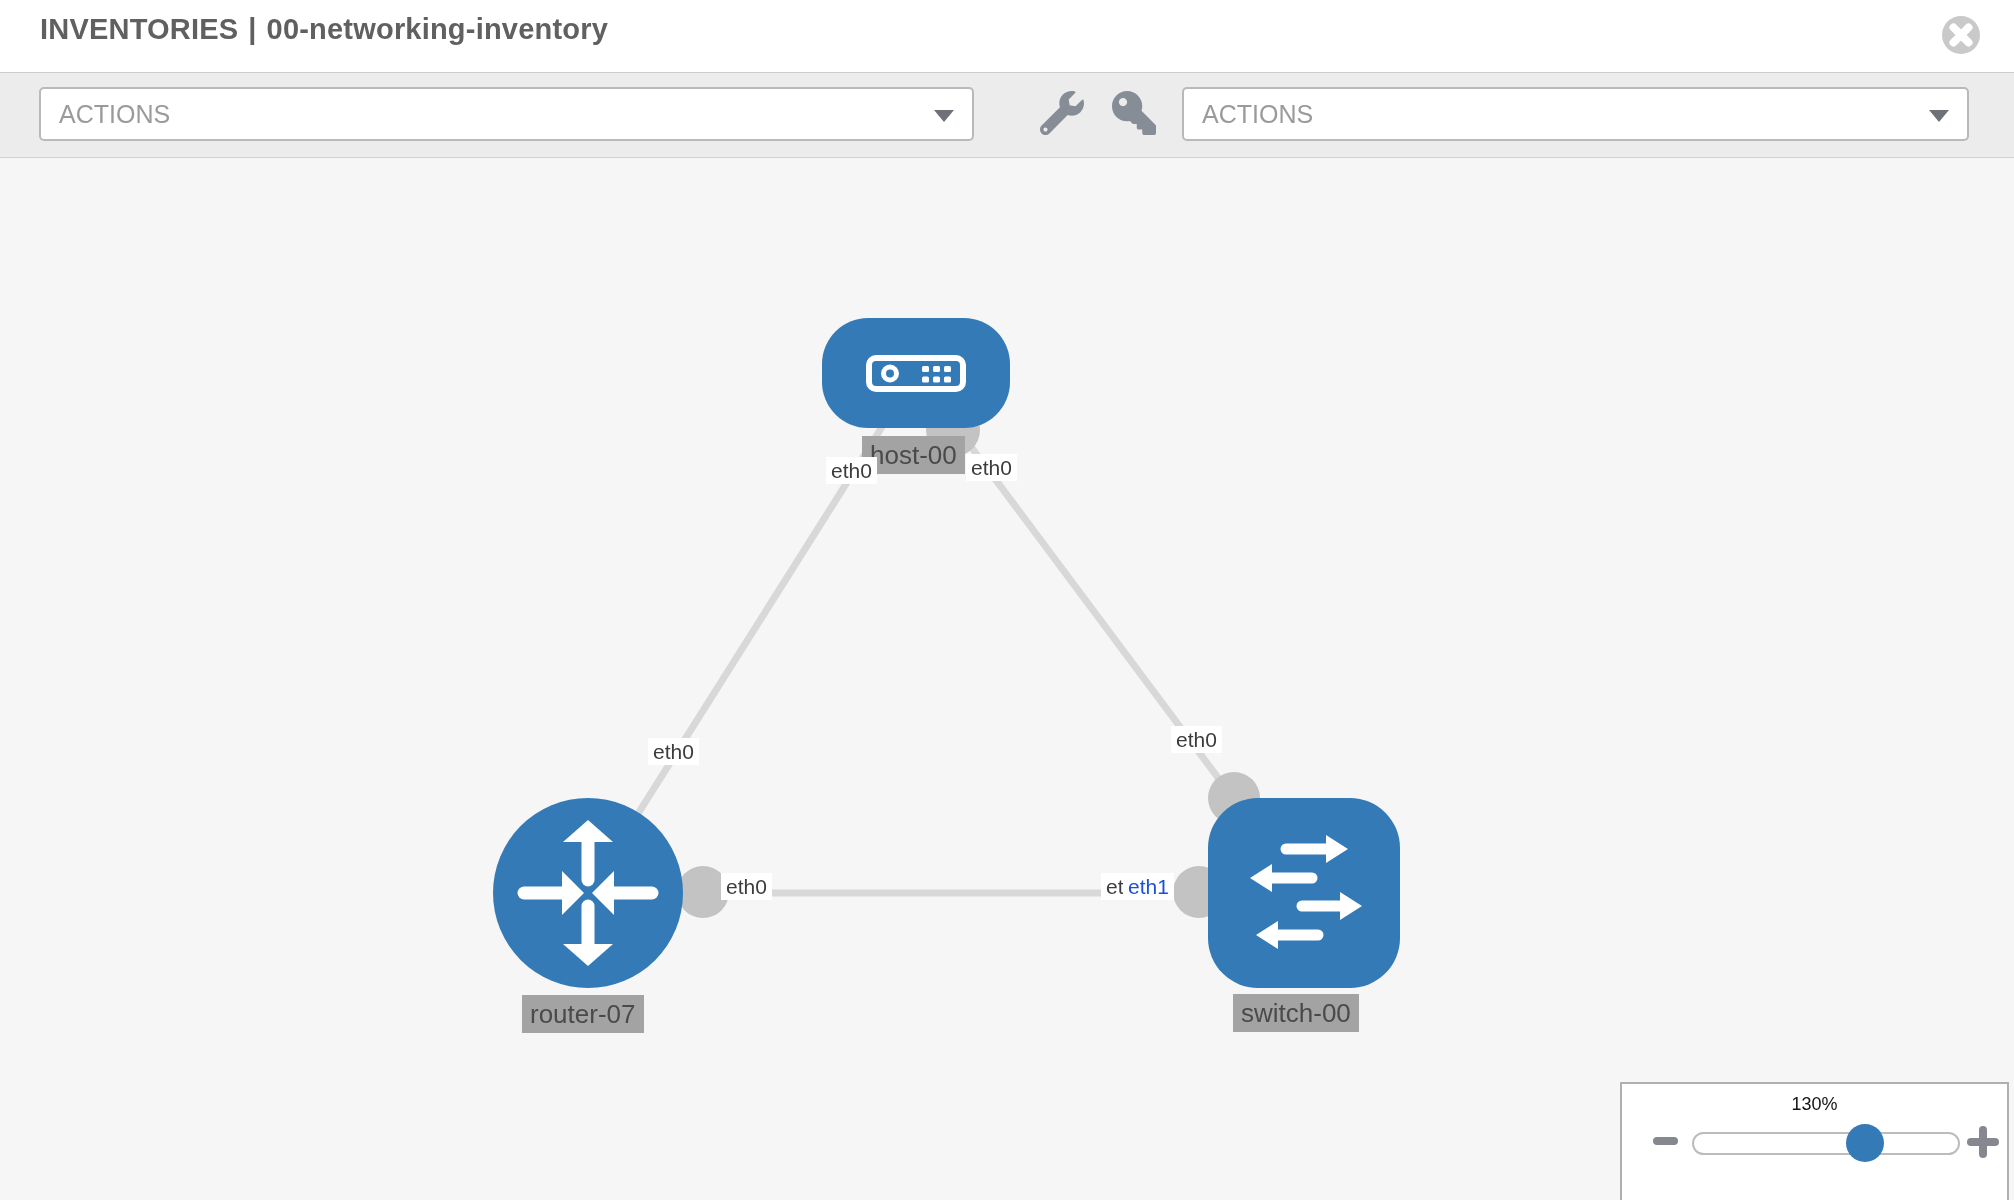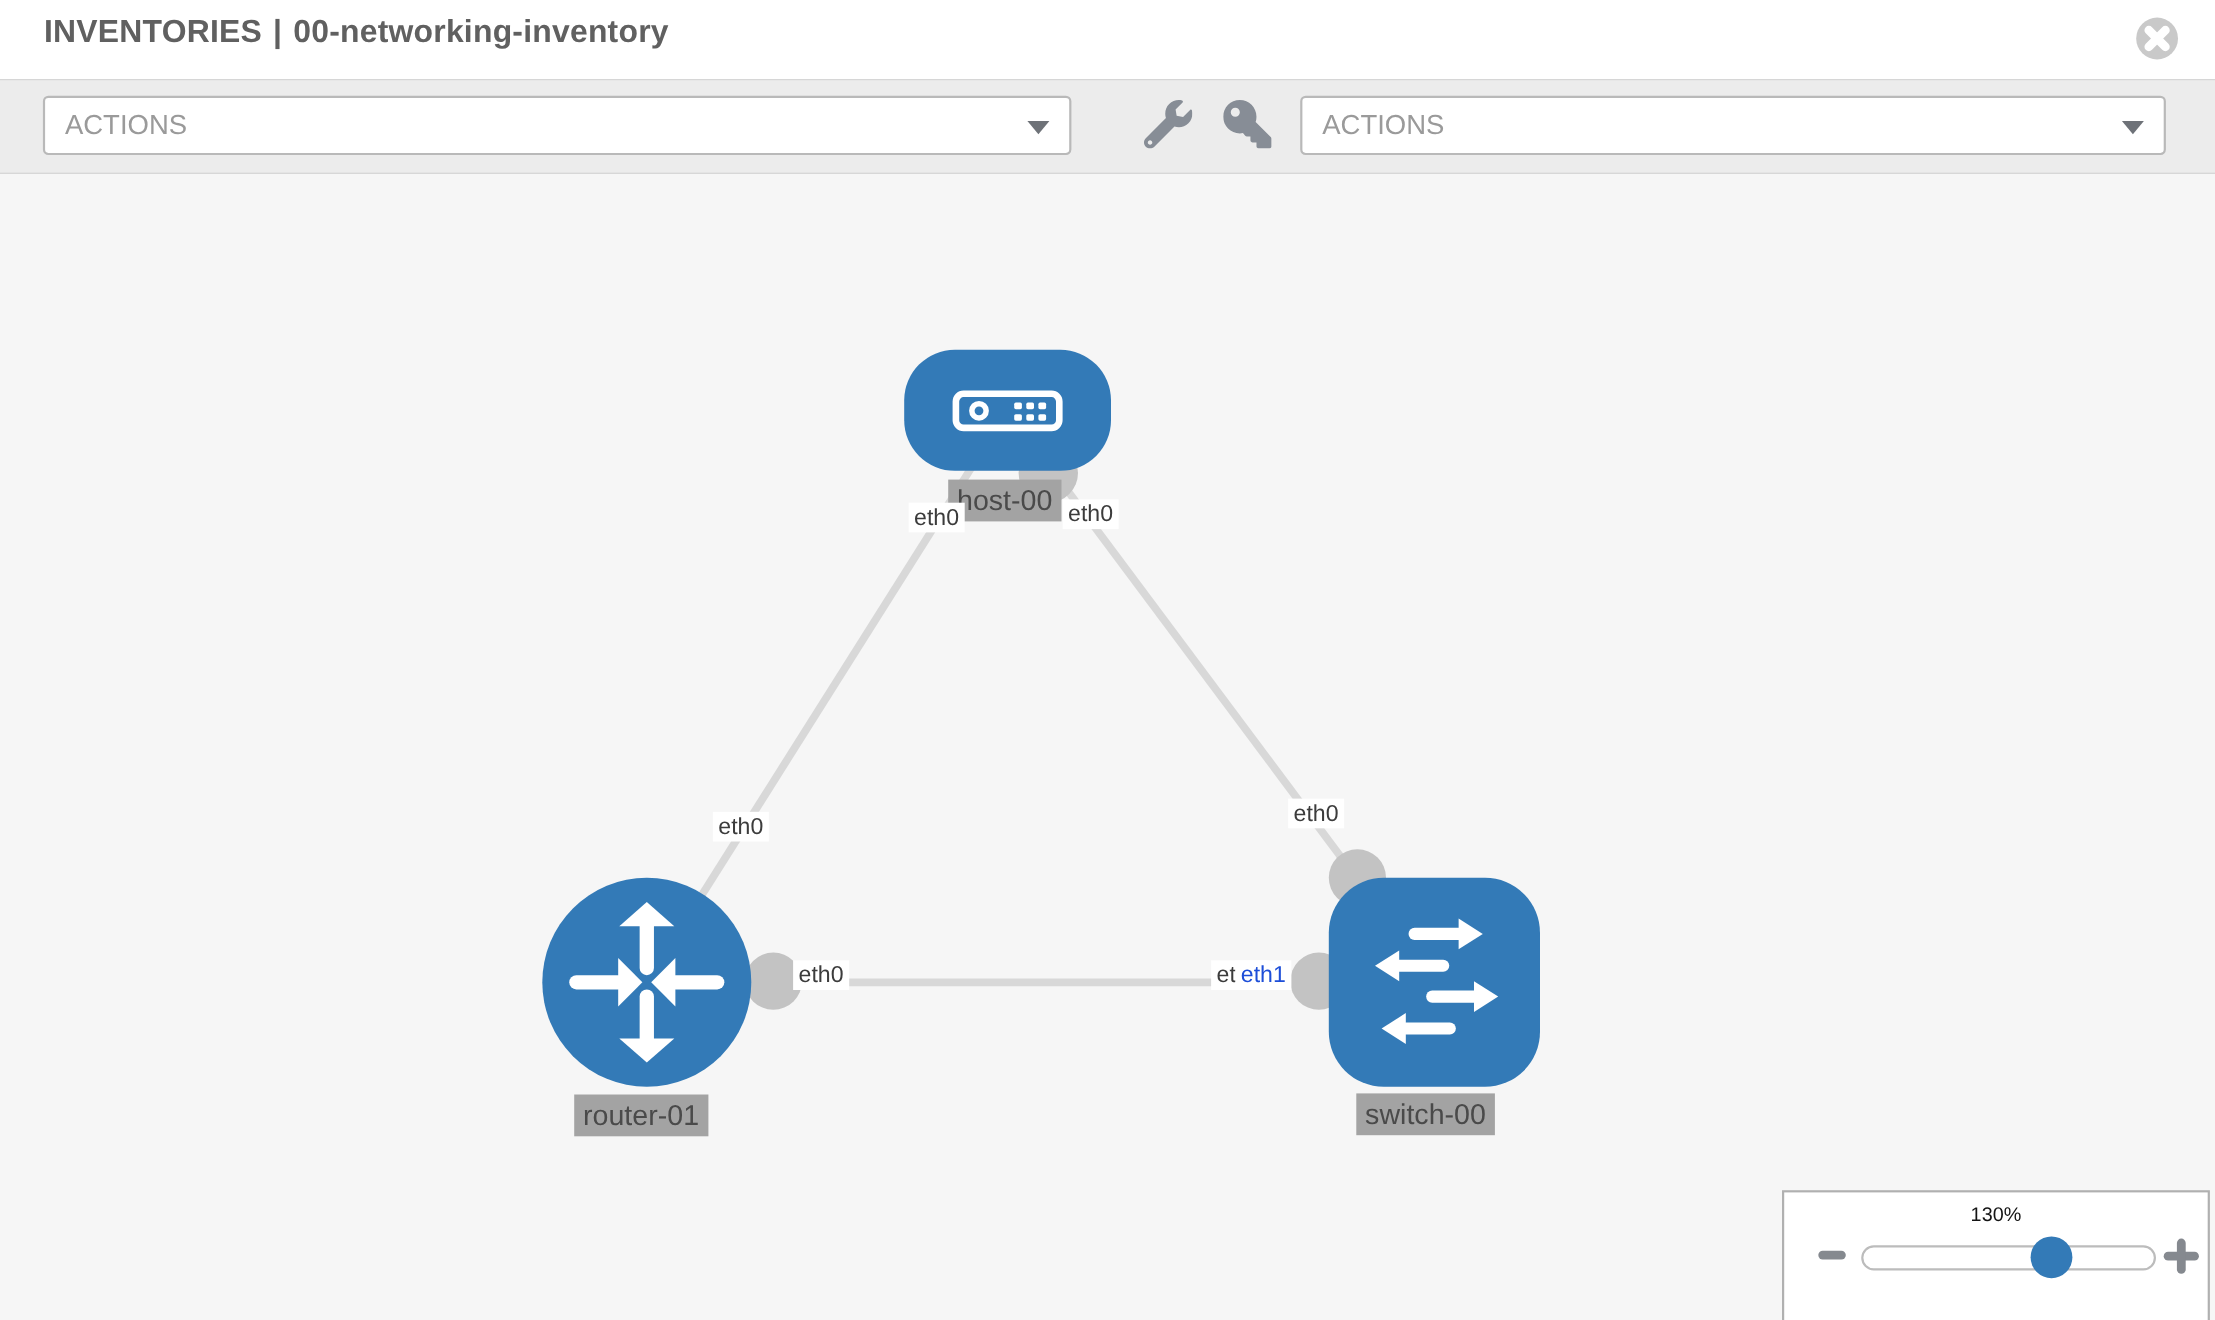--- a/index.html
+++ b/index.html
@@ -168,21 +168,21 @@
         <polygon points="1272,706 1272,734 1250,720" stroke="none"></polygon>
         <line x1="1302" y1="748" x2="1340" y2="748"></line>
         <polygon points="1340,734 1340,762 1362,748" stroke="none"></polygon>
         <line x1="1318" y1="777" x2="1278" y2="777"></line>
         <polygon points="1278,763 1278,791 1256,777" stroke="none"></polygon>
       </g>
     </g>
   </svg>
 
   <div class="node-label" style="left:862px;top:278px;">host-00</div>
-  <div class="node-label" style="left:522px;top:837px;">router-01</div>
+  <div class="node-label" style="left:522px;top:837px;">router-07</div>
   <div class="node-label" style="left:1233px;top:836px;">switch-00</div>
 
   <div class="iface-label" style="left:826px;top:299px;">eth0</div>
   <div class="iface-label" style="left:966px;top:296px;">eth0</div>
   <div class="iface-label" style="left:648px;top:580px;">eth0</div>
   <div class="iface-label" style="left:1171px;top:568px;">eth0</div>
   <div class="iface-label" style="left:721px;top:715px;">eth0</div>
   <div class="overlap-wrap" style="left:1101px;top:715px;width:90px;height:28px;">
     <span class="under">eth0</span>
     <span class="over">eth1</span>

